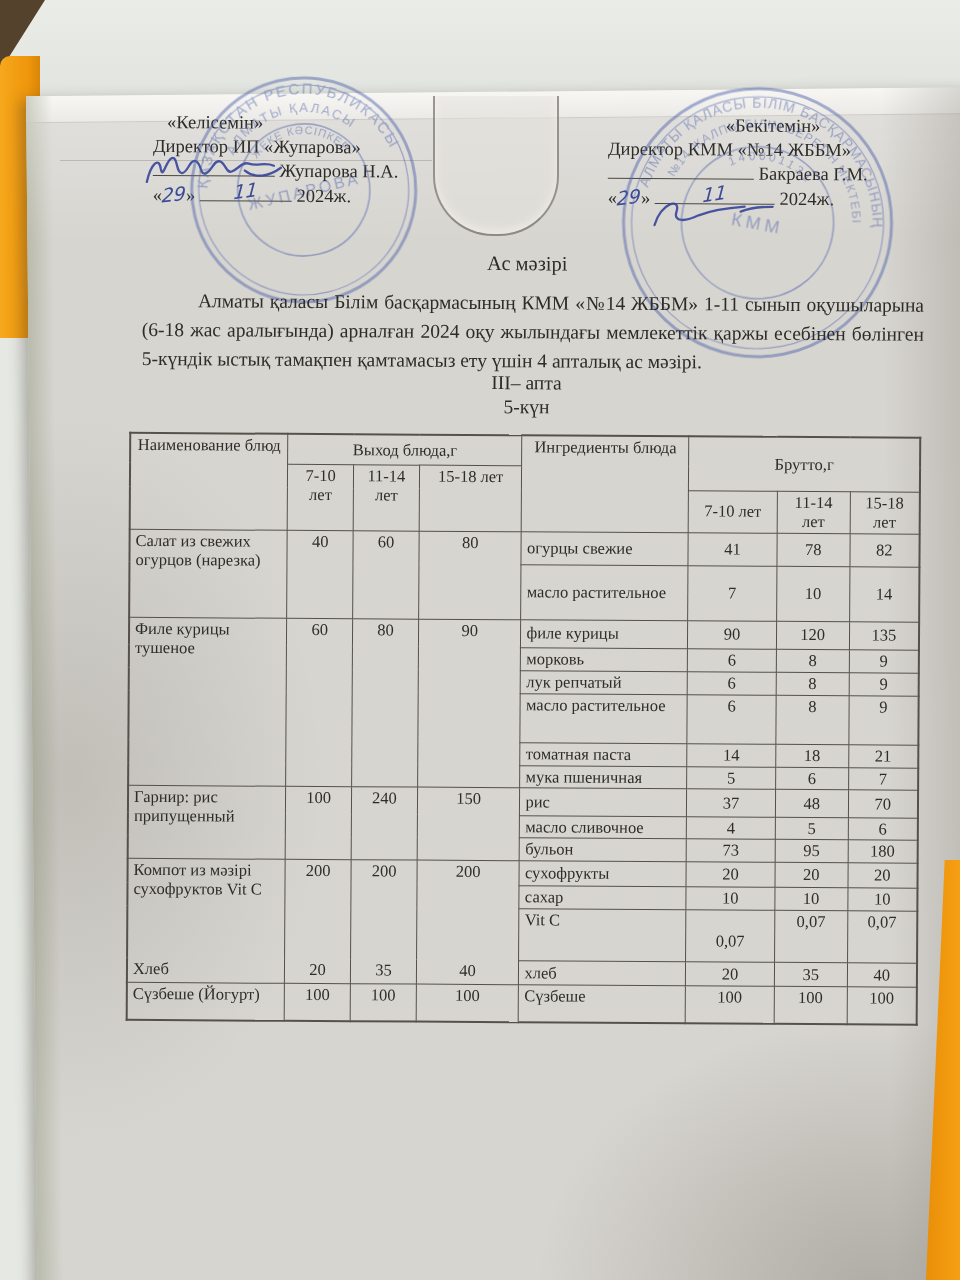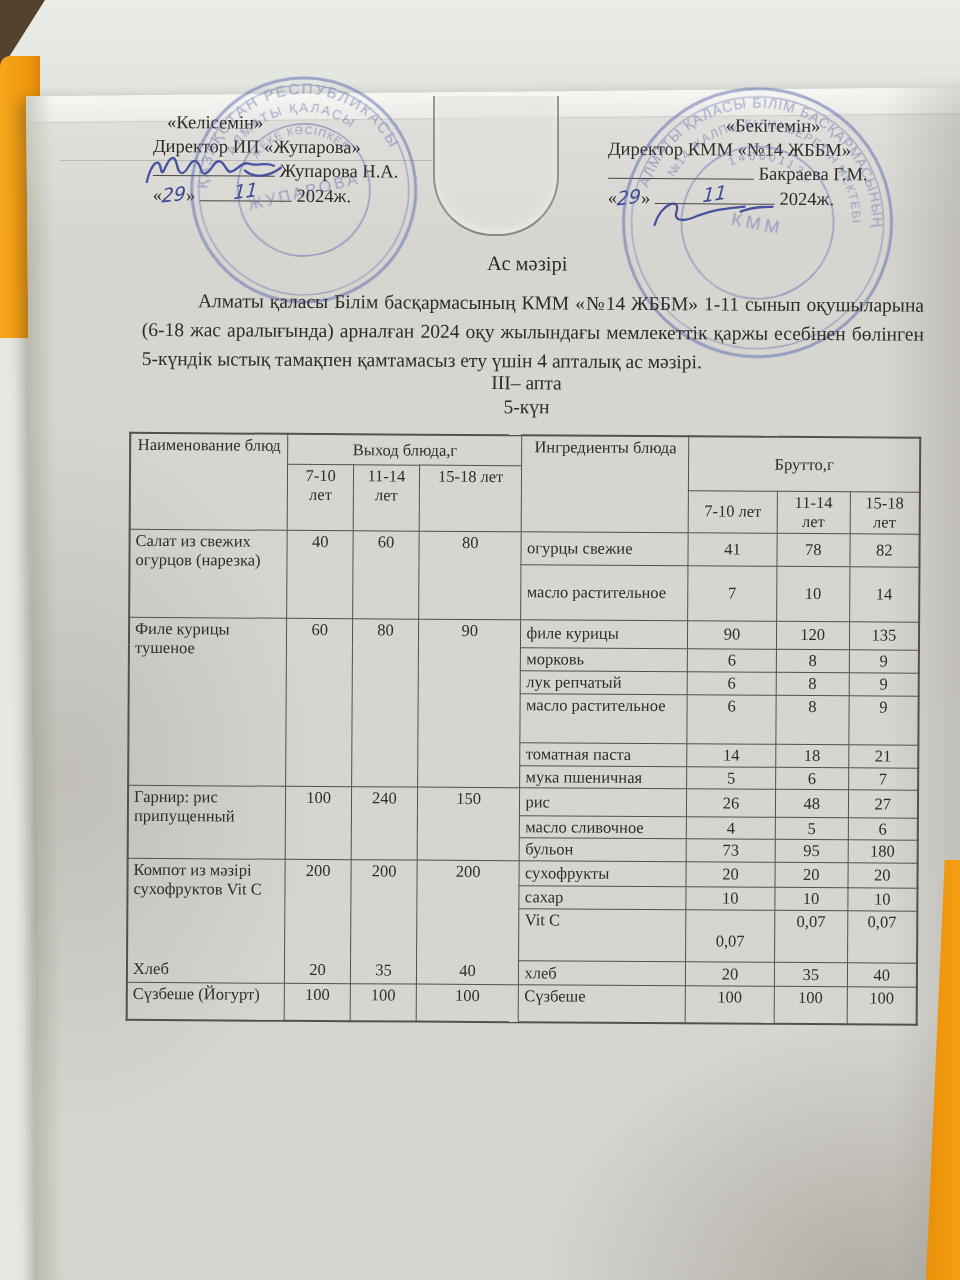--- a/index.html
+++ b/index.html
@@ -252,23 +252,23 @@
         <td class="num">6</td>
         <td class="num">7</td>
       </tr>
 
       <tr style="height:28px">
         <td rowspan="3" class="vtop">Гарнир: рис припущенный</td>
         <td rowspan="3" class="num vtop">100</td>
         <td rowspan="3" class="num vtop">240</td>
         <td rowspan="3" class="num vtop">150</td>
         <td>рис</td>
-        <td class="num">26</td>
+        <td class="num">37</td>
         <td class="num">48</td>
-        <td class="num">27</td>
+        <td class="num">70</td>
       </tr>
       <tr style="height:22px">
         <td>масло сливочное</td>
         <td class="num">4</td>
         <td class="num">5</td>
         <td class="num">6</td>
       </tr>
       <tr style="height:22px">
         <td>бульон</td>
         <td class="num">73</td>

